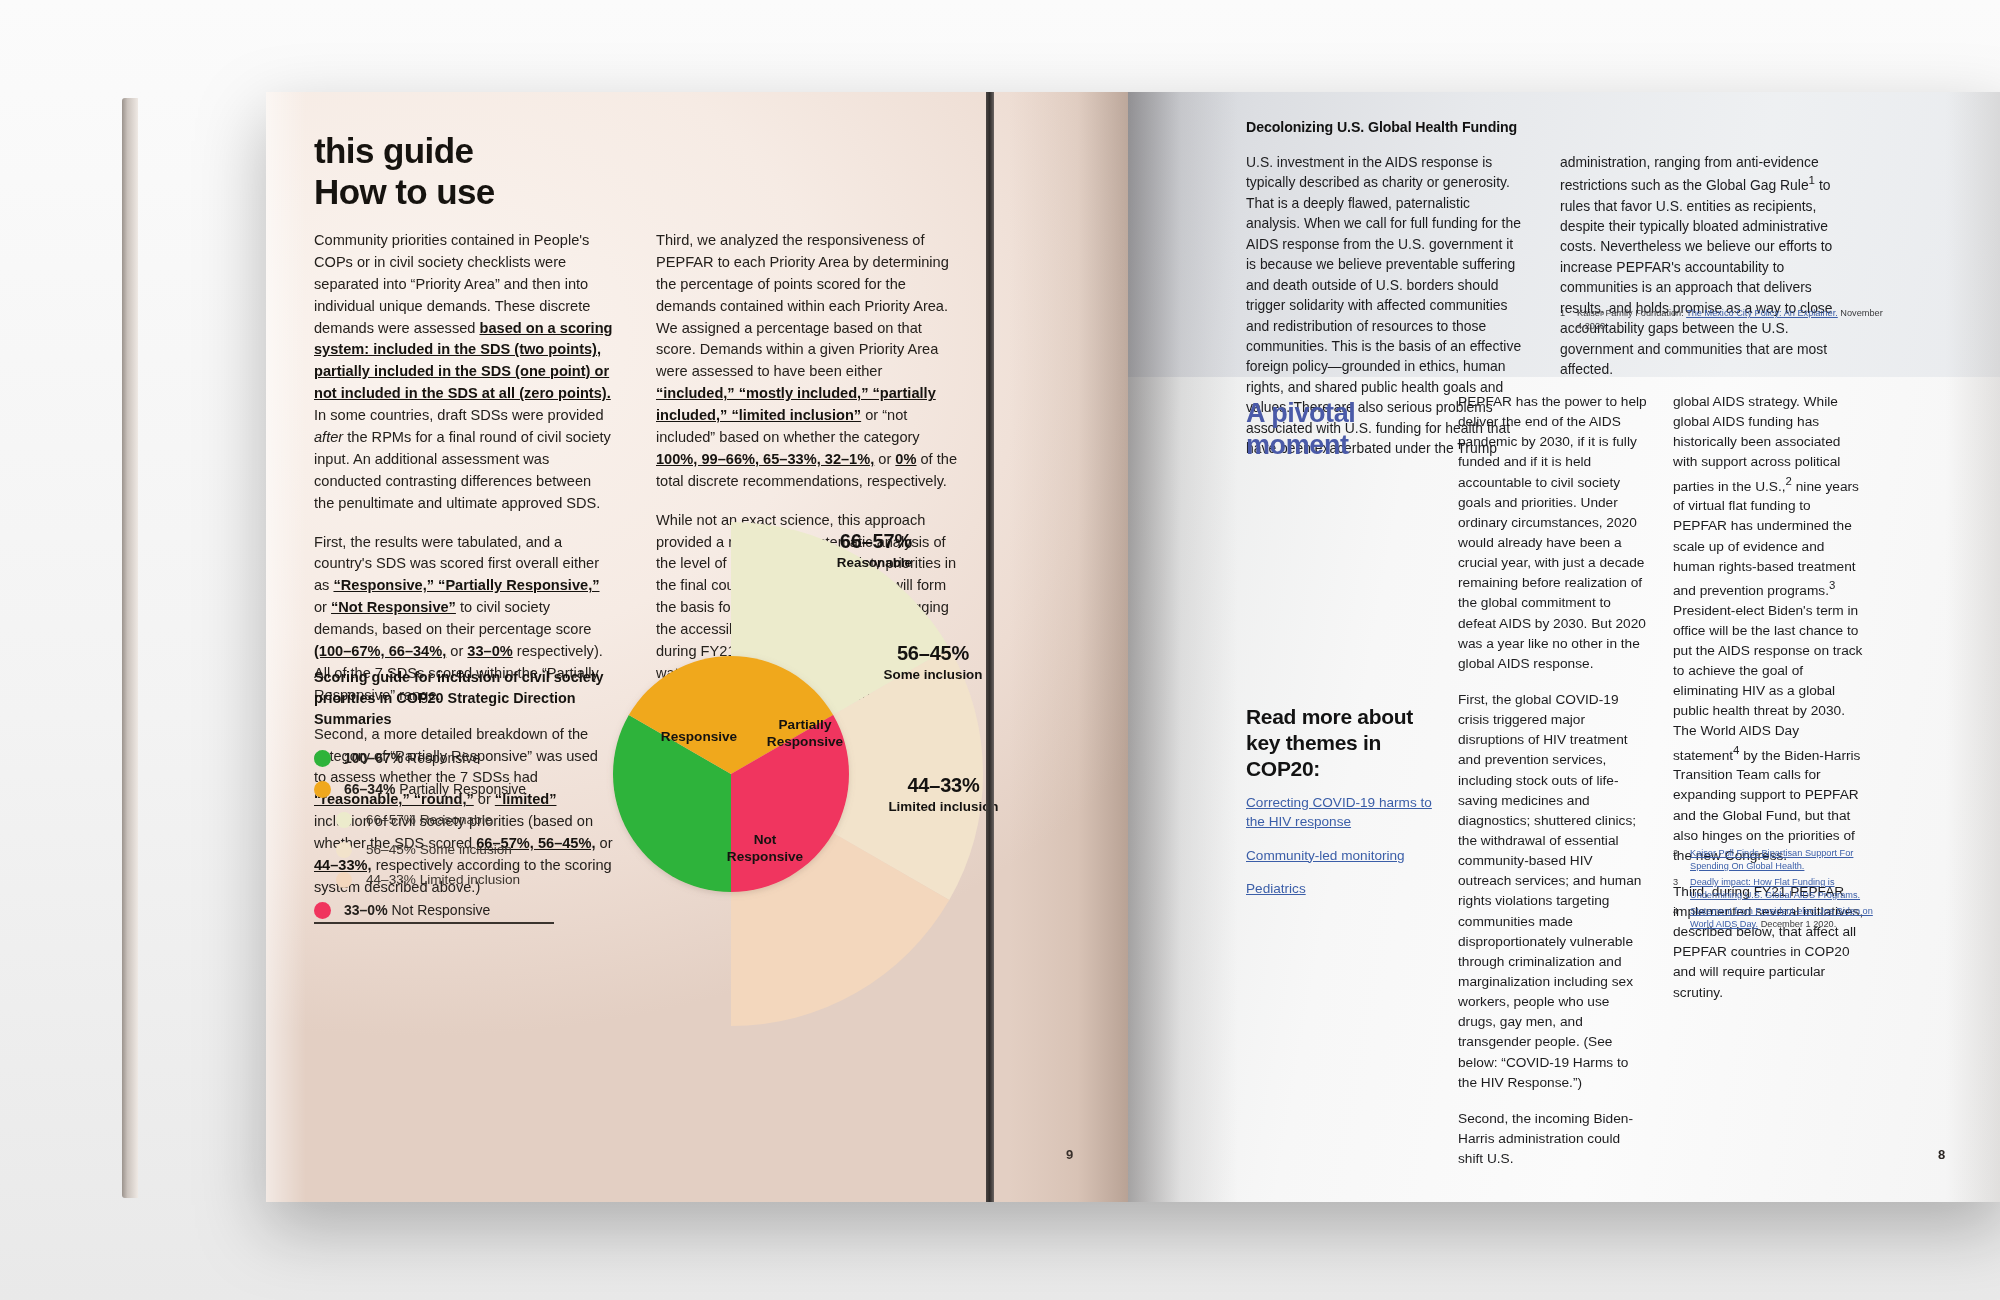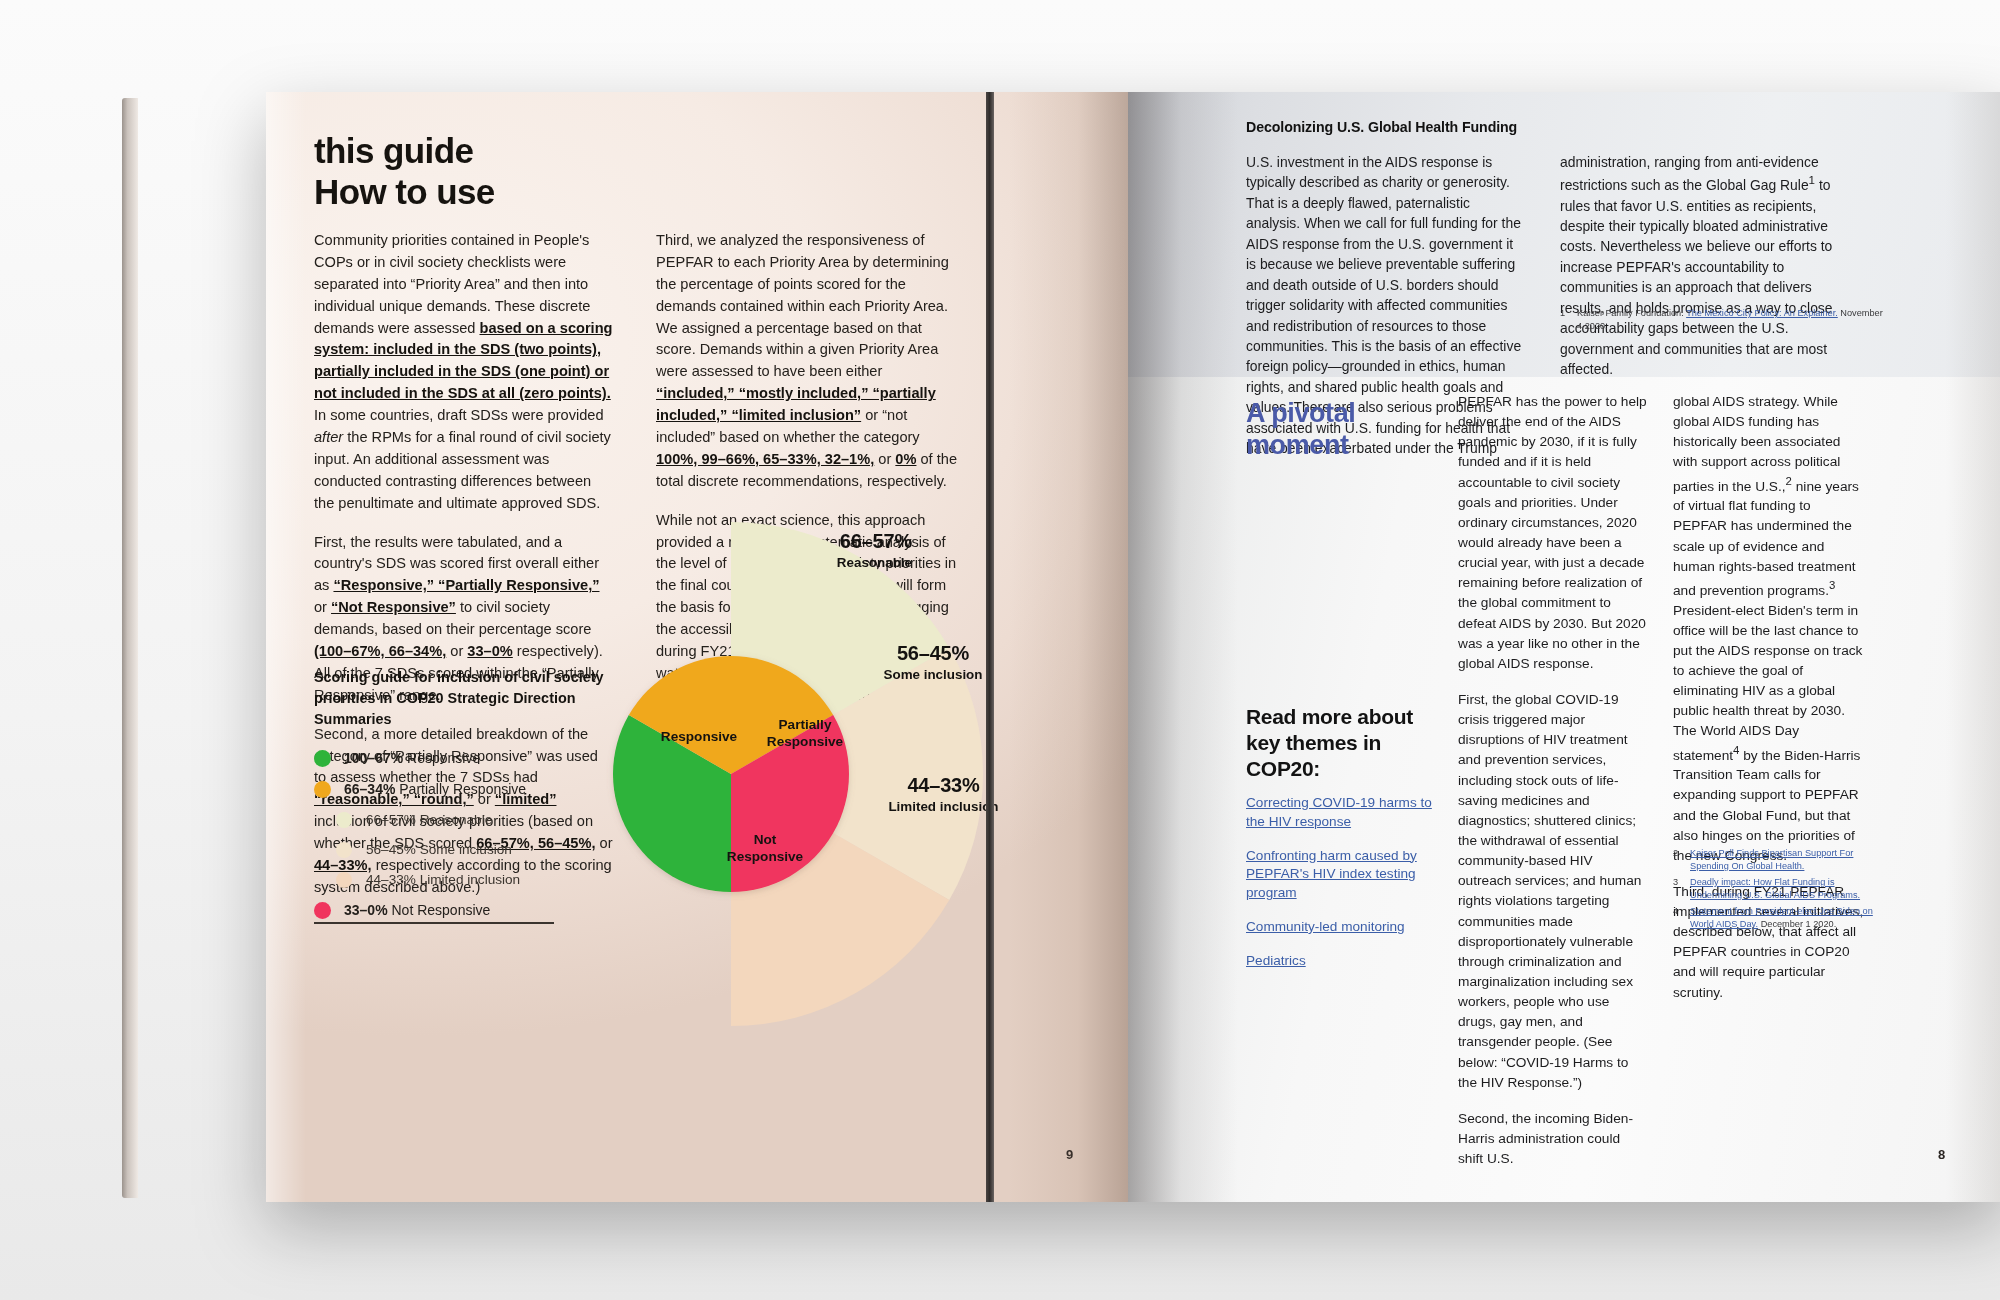--- a/index.html
+++ b/index.html
@@ -297,21 +297,20 @@
       </div>
 
       <div class="r-read-title">
         <div>Read more about</div>
         <div>key themes in</div>
         <div>COP20:</div>
       </div>
 
       <div class="r-links" id="link-list">
           <a href="#">Correcting COVID-19 harms to the HIV response</a>
-          <a href="#">Confronting harm caused by PEPFAR's HIV index testing program</a>
           <a href="#">Community-led monitoring</a>
           <a href="#">Pediatrics</a>
         </div>
 
       <div class="r-col-b">
         <div class="body">
           <p>PEPFAR has the power to help deliver the end of the AIDS pandemic by 2030, if it is fully funded and if it is held accountable to civil society goals and priorities. Under ordinary circumstances, 2020 would already have been a crucial year, with just a decade remaining before realization of the global commitment to defeat AIDS by 2030. But 2020 was a year like no other in the global AIDS response.</p>
           <p>First, the global COVID-19 crisis triggered major disruptions of HIV treatment and prevention services, including stock outs of life-saving medicines and diagnostics; shuttered clinics; the withdrawal of essential community-based HIV outreach services; and human rights violations targeting communities made disproportionately vulnerable through criminalization and marginalization including sex workers, people who use drugs, gay men, and transgender people. (See below: “COVID-19 Harms to the HIV Response.”)</p>
           <p>Second, the incoming Biden-Harris administration could shift U.S.</p>
         </div>

